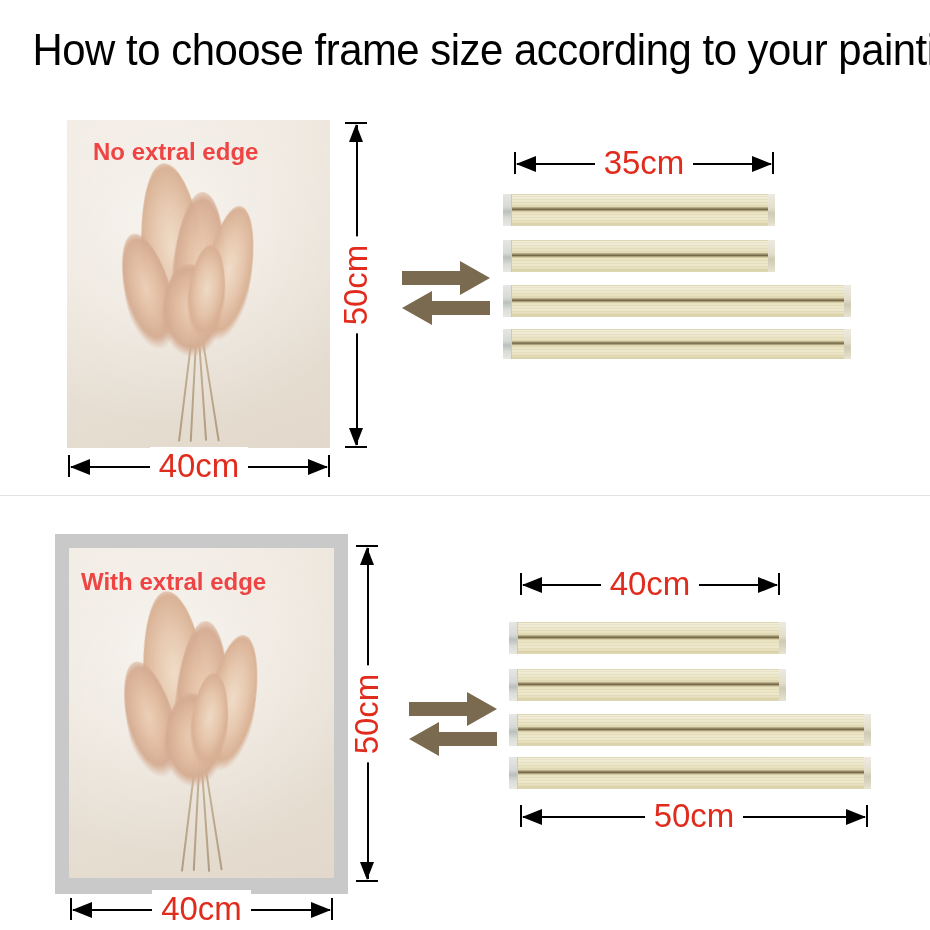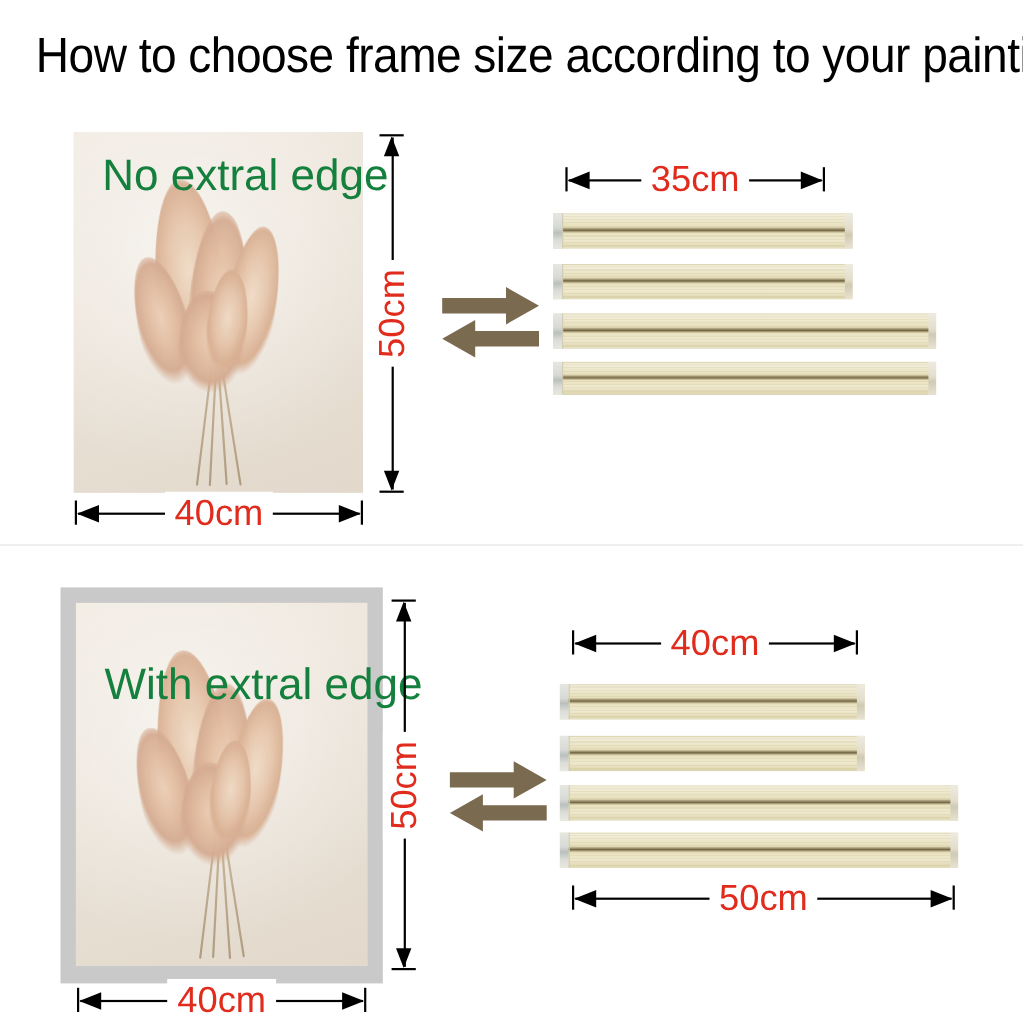--- a/index.html
+++ b/index.html
@@ -122,24 +122,25 @@
     position: absolute; left: 50%; top: 50%;
     transform: translate(-50%, -50%) rotate(-90deg);
     font-size: 33px; color: #e02b1d; white-space: nowrap;
     font-family: "Liberation Sans", sans-serif;
   }
   .dim-v .lbl span { background: #fff; padding: 0 8px; }
 
   
   .canvas-label {
     position: absolute;
-    font-size: 40px;
-    color: #15803d;
+    font-size: 24px;
+    color: #ef4444;
     font-family: "Liberation Sans", sans-serif;
     white-space: nowrap;
+    font-weight: bold;
   }
 
   
   .arrows { position: absolute; }
   .arrows svg { display: block; }
 </style>
 </head>
 <body>
 
 <div id="page">
@@ -187,21 +188,21 @@
 
   <div class="arrows" style="left:398px; top:255px;">
     <svg width="96" height="76" viewBox="0 0 96 76">
       <g fill="#7a6a50">
         <polygon points="4,16 62,16 62,6 92,23 62,40 62,30 4,30"></polygon>
         <polygon points="92,46 34,46 34,36 4,53 34,70 34,60 92,60"></polygon>
       </g>
     </svg>
   </div>
 
-  <div class="dim-h" style="left:514px; top:152px; width:236px;padding-left:31px;">
+  <div class="dim-h" style="left:514px; top:152px; width:260px;padding-left:31px;">
     <div class="tick l"></div>
     <div class="tick r"></div>
     <div class="line"></div>
     <div class="head l"></div>
     <div class="head r"></div>
     <div class="lbl"><span>35cm</span></div>
   </div>
 
   <div class="bar" style="left:503px; top:194px; width:272px; height:32px;">
     <div class="body"></div>
@@ -239,21 +240,21 @@
         <div class="stem" style="left:54%; top:64%; width:2px; height:34%; transform:rotate(-9deg);"></div>
         <div class="stem" style="left:45%; top:63%; width:2px; height:35%; transform:rotate(7deg);"></div>
         <div class="plume sp" style="left:28%; top:13%; width:24%; height:56%; transform:rotate(-5deg);"></div>
         <div class="plume" style="left:40%; top:22%; width:20%; height:48%; transform:rotate(4deg);"></div>
         <div class="plume sp" style="left:52%; top:26%; width:18%; height:44%; transform:rotate(11deg);"></div>
         <div class="plume" style="left:22%; top:34%; width:18%; height:38%; transform:rotate(-14deg);"></div>
         <div class="plume" style="left:36%; top:44%; width:22%; height:30%; transform:rotate(-2deg);"></div>
         <div class="plume sp" style="left:46%; top:38%; width:14%; height:30%; transform:rotate(6deg);"></div>
       </div>
     </div>
-    <div class="canvas-label" style="left:40px; top:34px;margin-top:32px;">With extral edge</div>
+    <div class="canvas-label" style="left:26px; top:34px;">With extral edge</div>
   </div>
 
   <div class="dim-v" style="left:356px; top:545px; height:337px;">
     <div class="tick t"></div>
     <div class="tick b"></div>
     <div class="line"></div>
     <div class="head t"></div>
     <div class="head b"></div>
     <div class="lbl"><span>50cm</span></div>
   </div>

